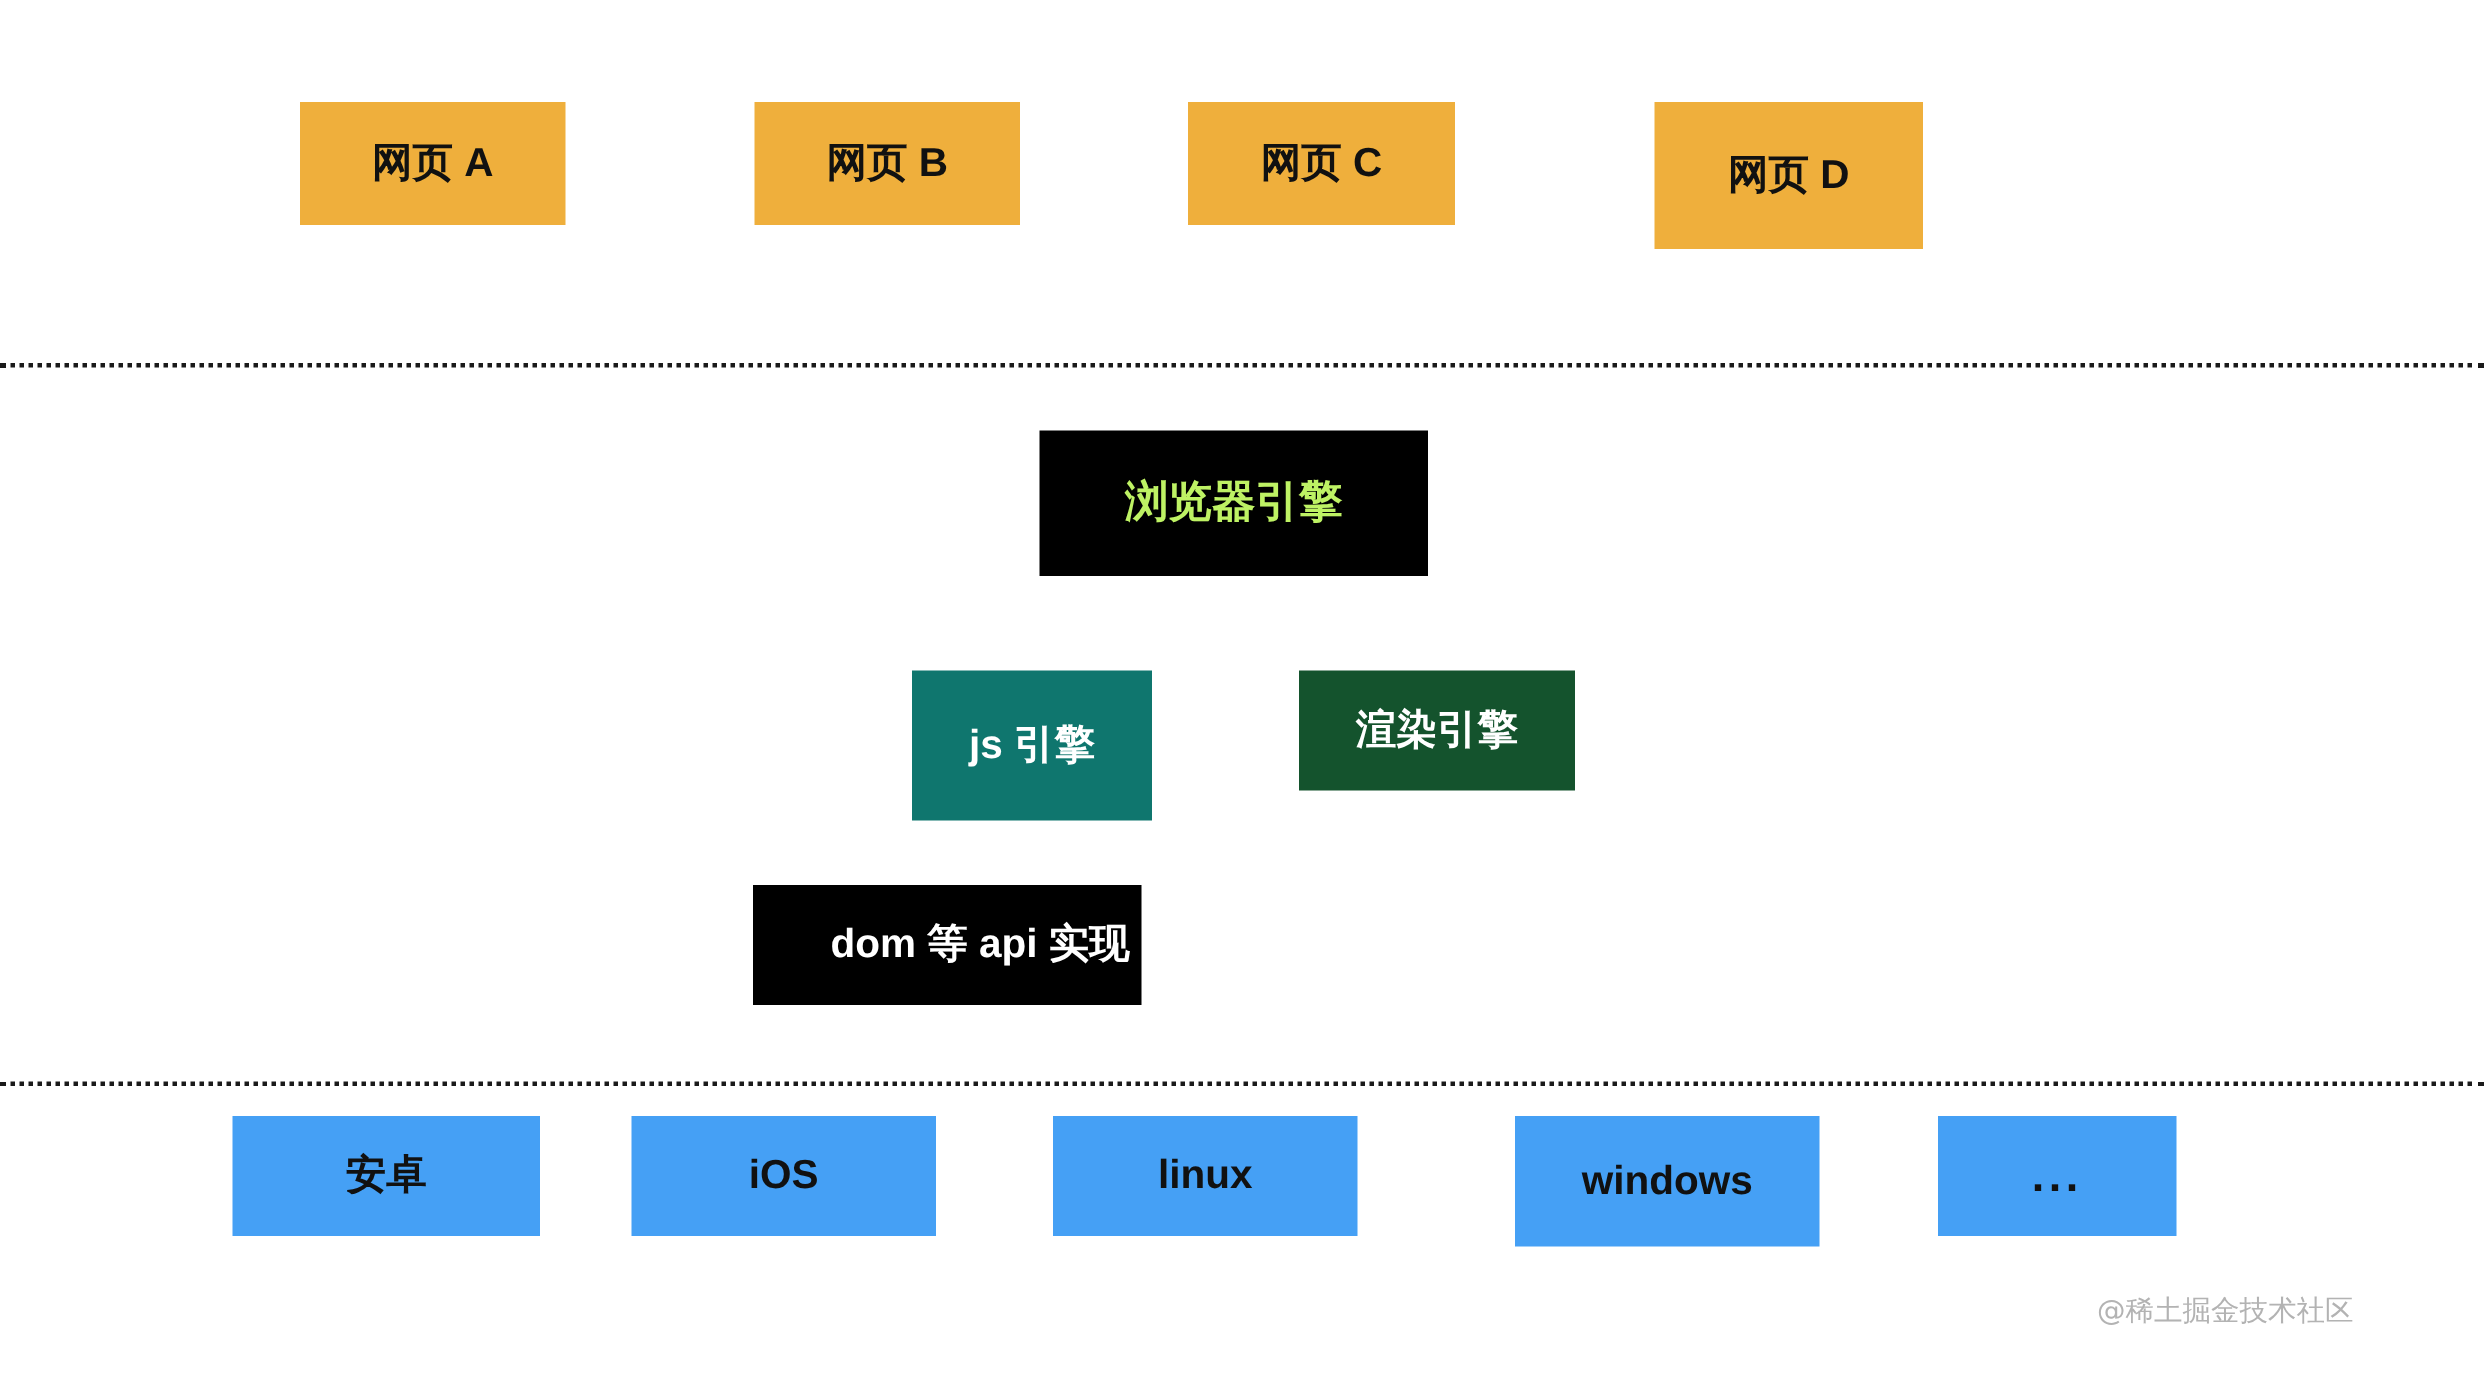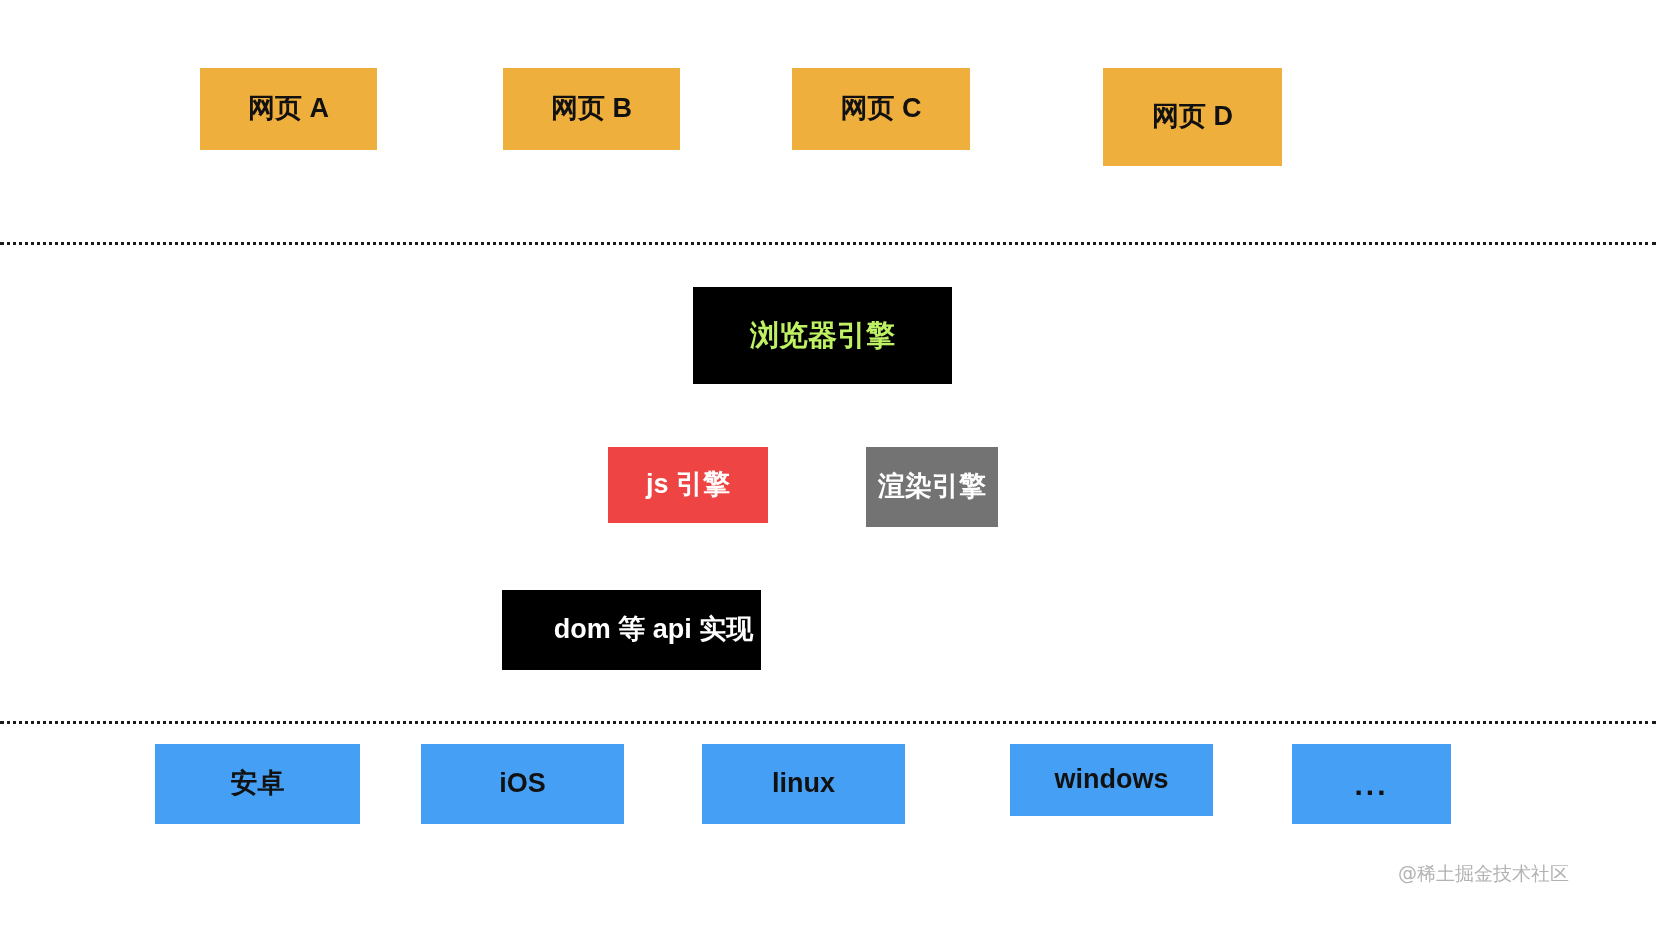--- a/index.html
+++ b/index.html
@@ -74,28 +74,28 @@
 
   <div class="box box-web" style="left: 200px; top: 68px; width: 177px; height: 82px; background: rgb(239, 175, 60);">网页 A</div>
   <div class="box box-web" style="left: 503px; top: 68px; width: 177px; height: 82px; background: rgb(239, 175, 60);">网页 B</div>
   <div class="box box-web" style="left: 792px; top: 68px; width: 178px; height: 82px; background: rgb(239, 175, 60);">网页 C</div>
   <div class="box box-web" style="left: 1103px; top: 68px; width: 179px; height: 98px; background: rgb(239, 175, 60);">网页 D</div>
 
   <div class="divider" style="top: 242px; border-top-color: rgb(26, 26, 26);"></div>
 
   <div class="box box-engine tier1" style="left: 693px; top: 287px; width: 259px; height: 97px; background: rgb(0, 0, 0); color: #bef264;">浏览器引擎</div>
 
-  <div class="box box-engine tier2" style="left: 608px; top: 447px; width: 160px; height: 76px; background: #ef4444; color: rgb(255, 255, 255);">js 引擎</div>
-  <div class="box box-engine tier2" style="left: 866px; top: 447px; width: 132px; height: 80px; background: #737373; color: rgb(255, 255, 255);">渲染引擎</div>
+  <div class="box box-engine tier2" style="left: 608px; top: 447px; width: 160px; height: 100px; background: #0f766e; color: rgb(255, 255, 255);">js 引擎</div>
+  <div class="box box-engine tier2" style="left: 866px; top: 447px; width: 184px; height: 80px; background: #14532d; color: rgb(255, 255, 255);">渲染引擎</div>
 
   <div class="box box-engine tier3" style="left: 502px; top: 590px; width: 259px; height: 80px; background: rgb(0, 0, 0); color: rgb(255, 255, 255); padding-left: 44px;">dom 等 api 实现</div>
 
   <div class="divider" style="top: 721px; border-top-color: rgb(26, 26, 26);"></div>
 
   <div class="box box-os" style="left: 155px; top: 744px; width: 205px; height: 80px; background: rgb(69, 160, 245);">安卓</div>
   <div class="box box-os" style="left: 421px; top: 744px; width: 203px; height: 80px; background: rgb(69, 160, 245);">iOS</div>
   <div class="box box-os" style="left: 702px; top: 744px; width: 203px; height: 80px; background: rgb(69, 160, 245);">linux</div>
-  <div class="box box-os" style="left: 1010px; top: 744px; width: 203px; height: 72px; background: rgb(69, 160, 245);">windows</div>
+  <div class="box box-os" style="left: 1010px; top: 744px; width: 203px; height: 87px; background: rgb(69, 160, 245);">windows</div>
   <div class="box box-os dots" style="left: 1292px; top: 744px; width: 159px; height: 80px; background: rgb(69, 160, 245);">...</div>
 
   <div class="watermark" style="left: 1398px; top: 861px; color: rgb(179, 179, 179);">@稀土掘金技术社区</div>
 
 </div>
 
 </body></html>

